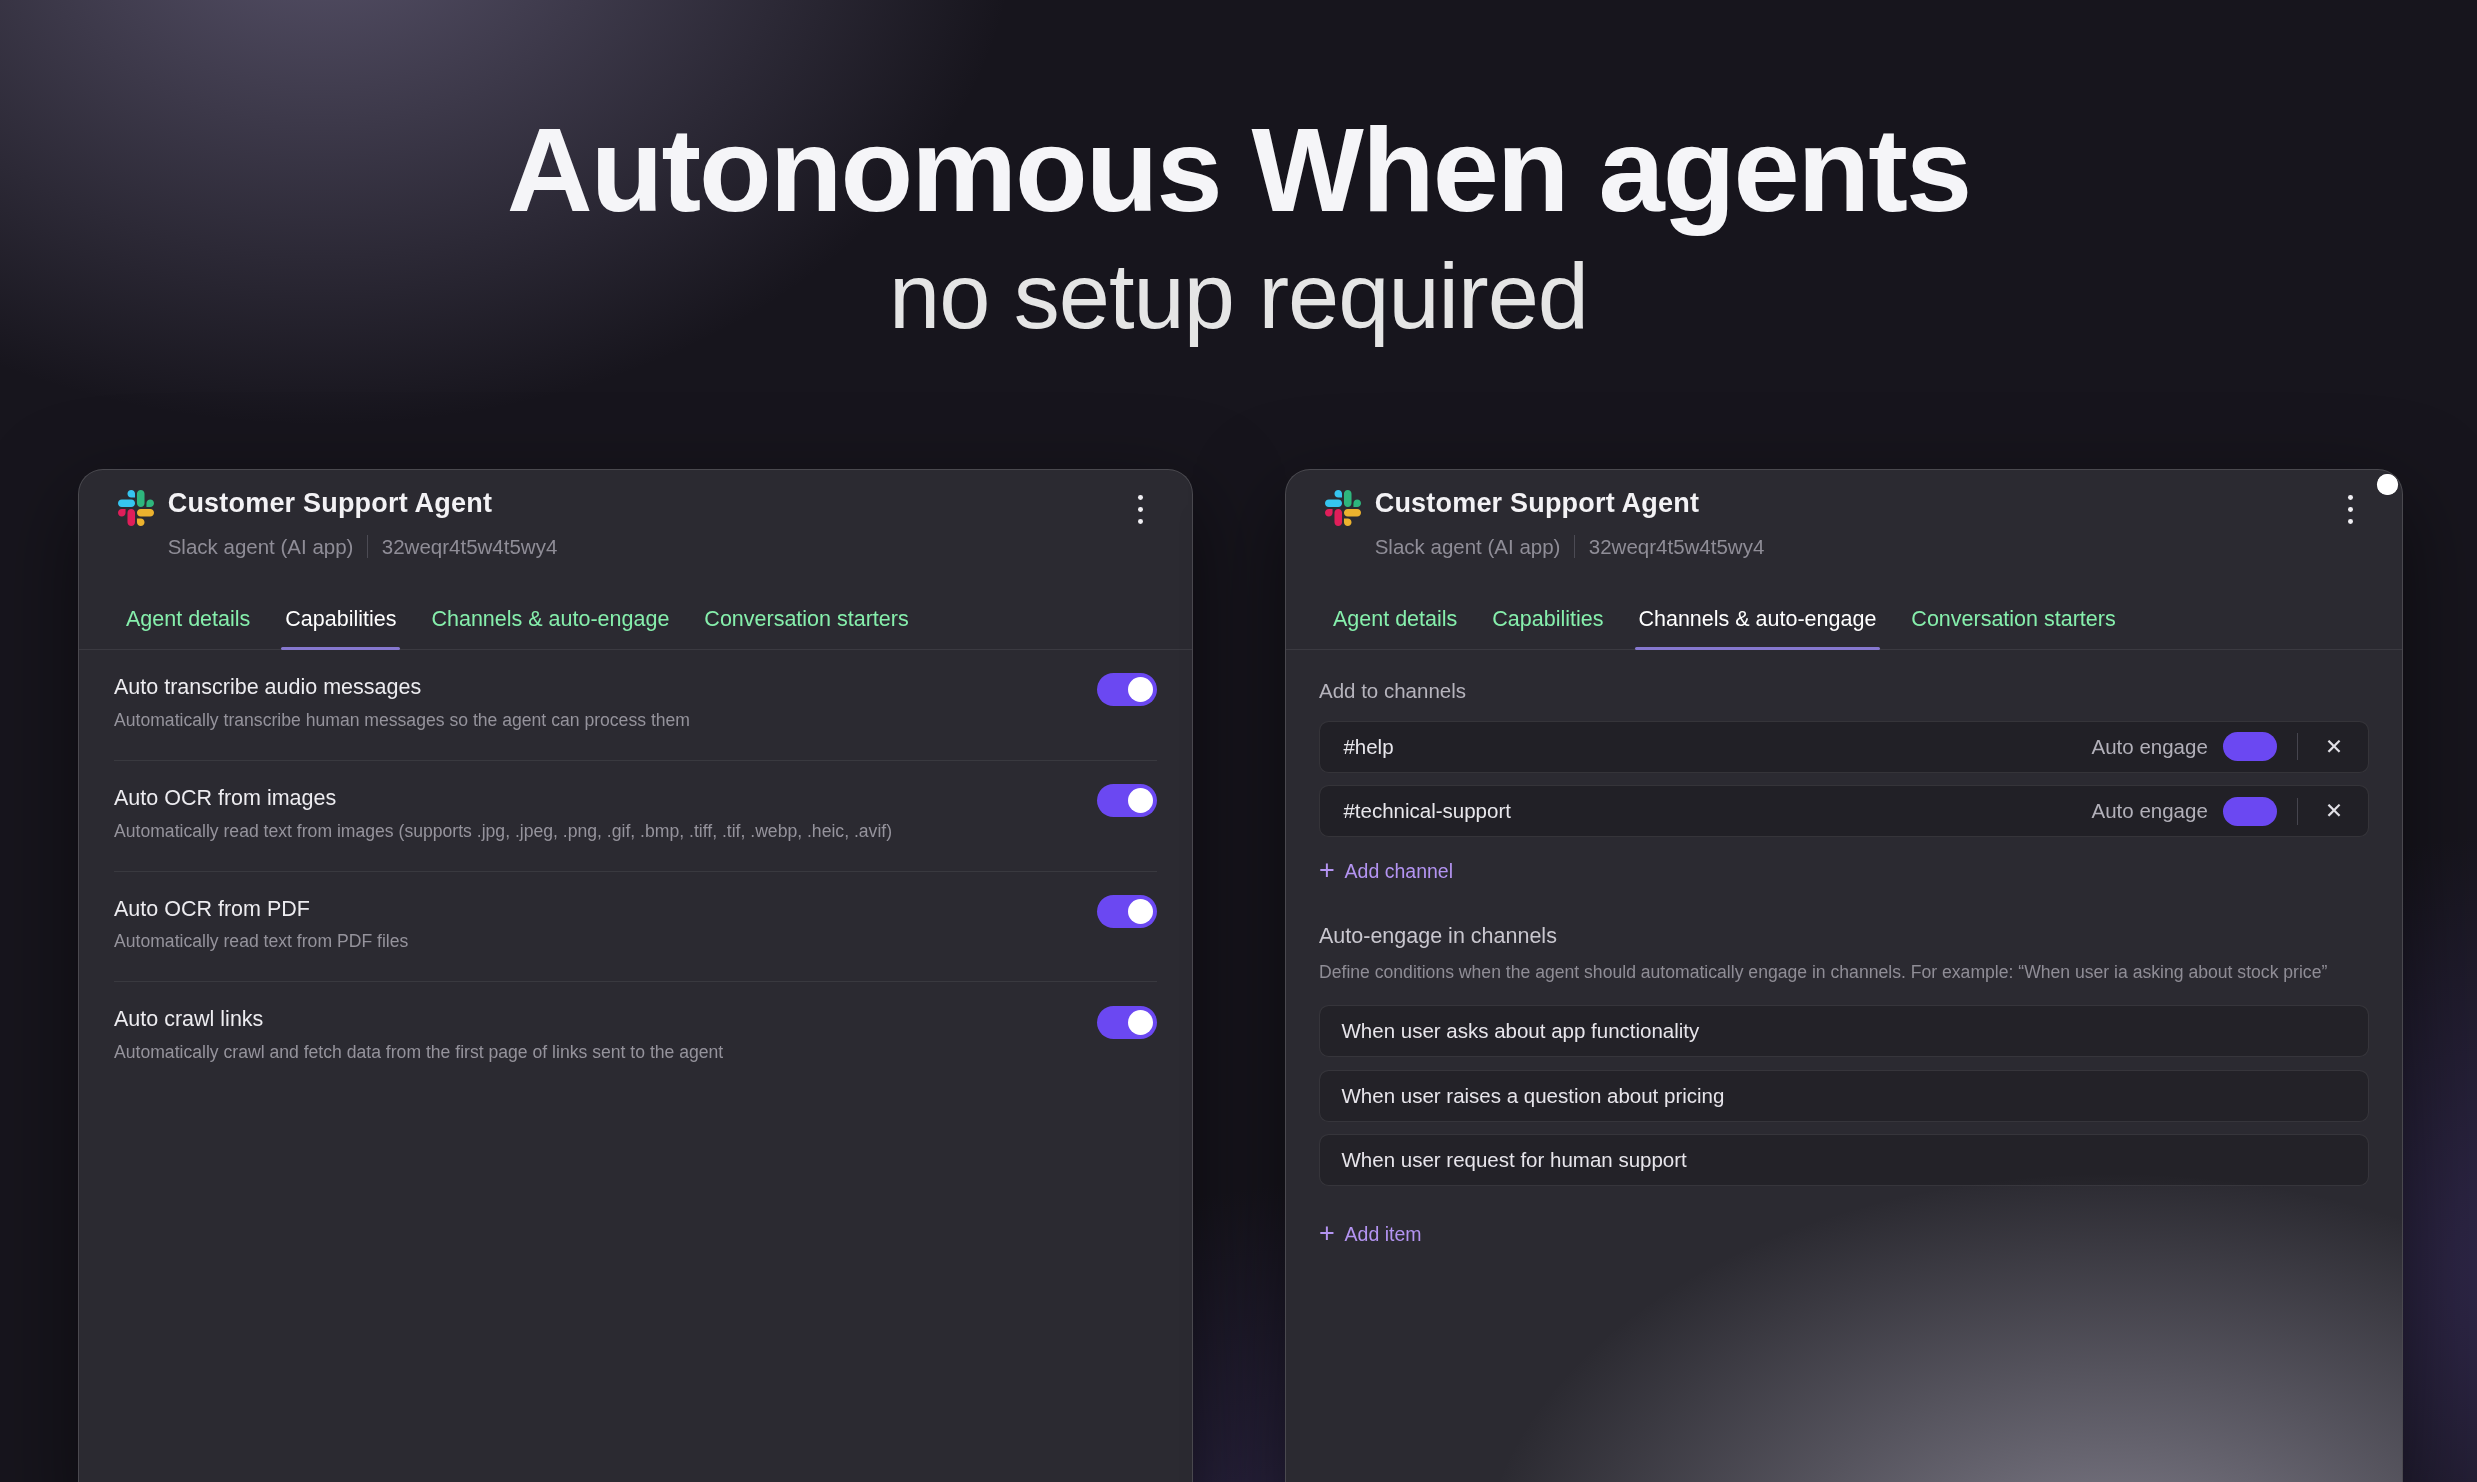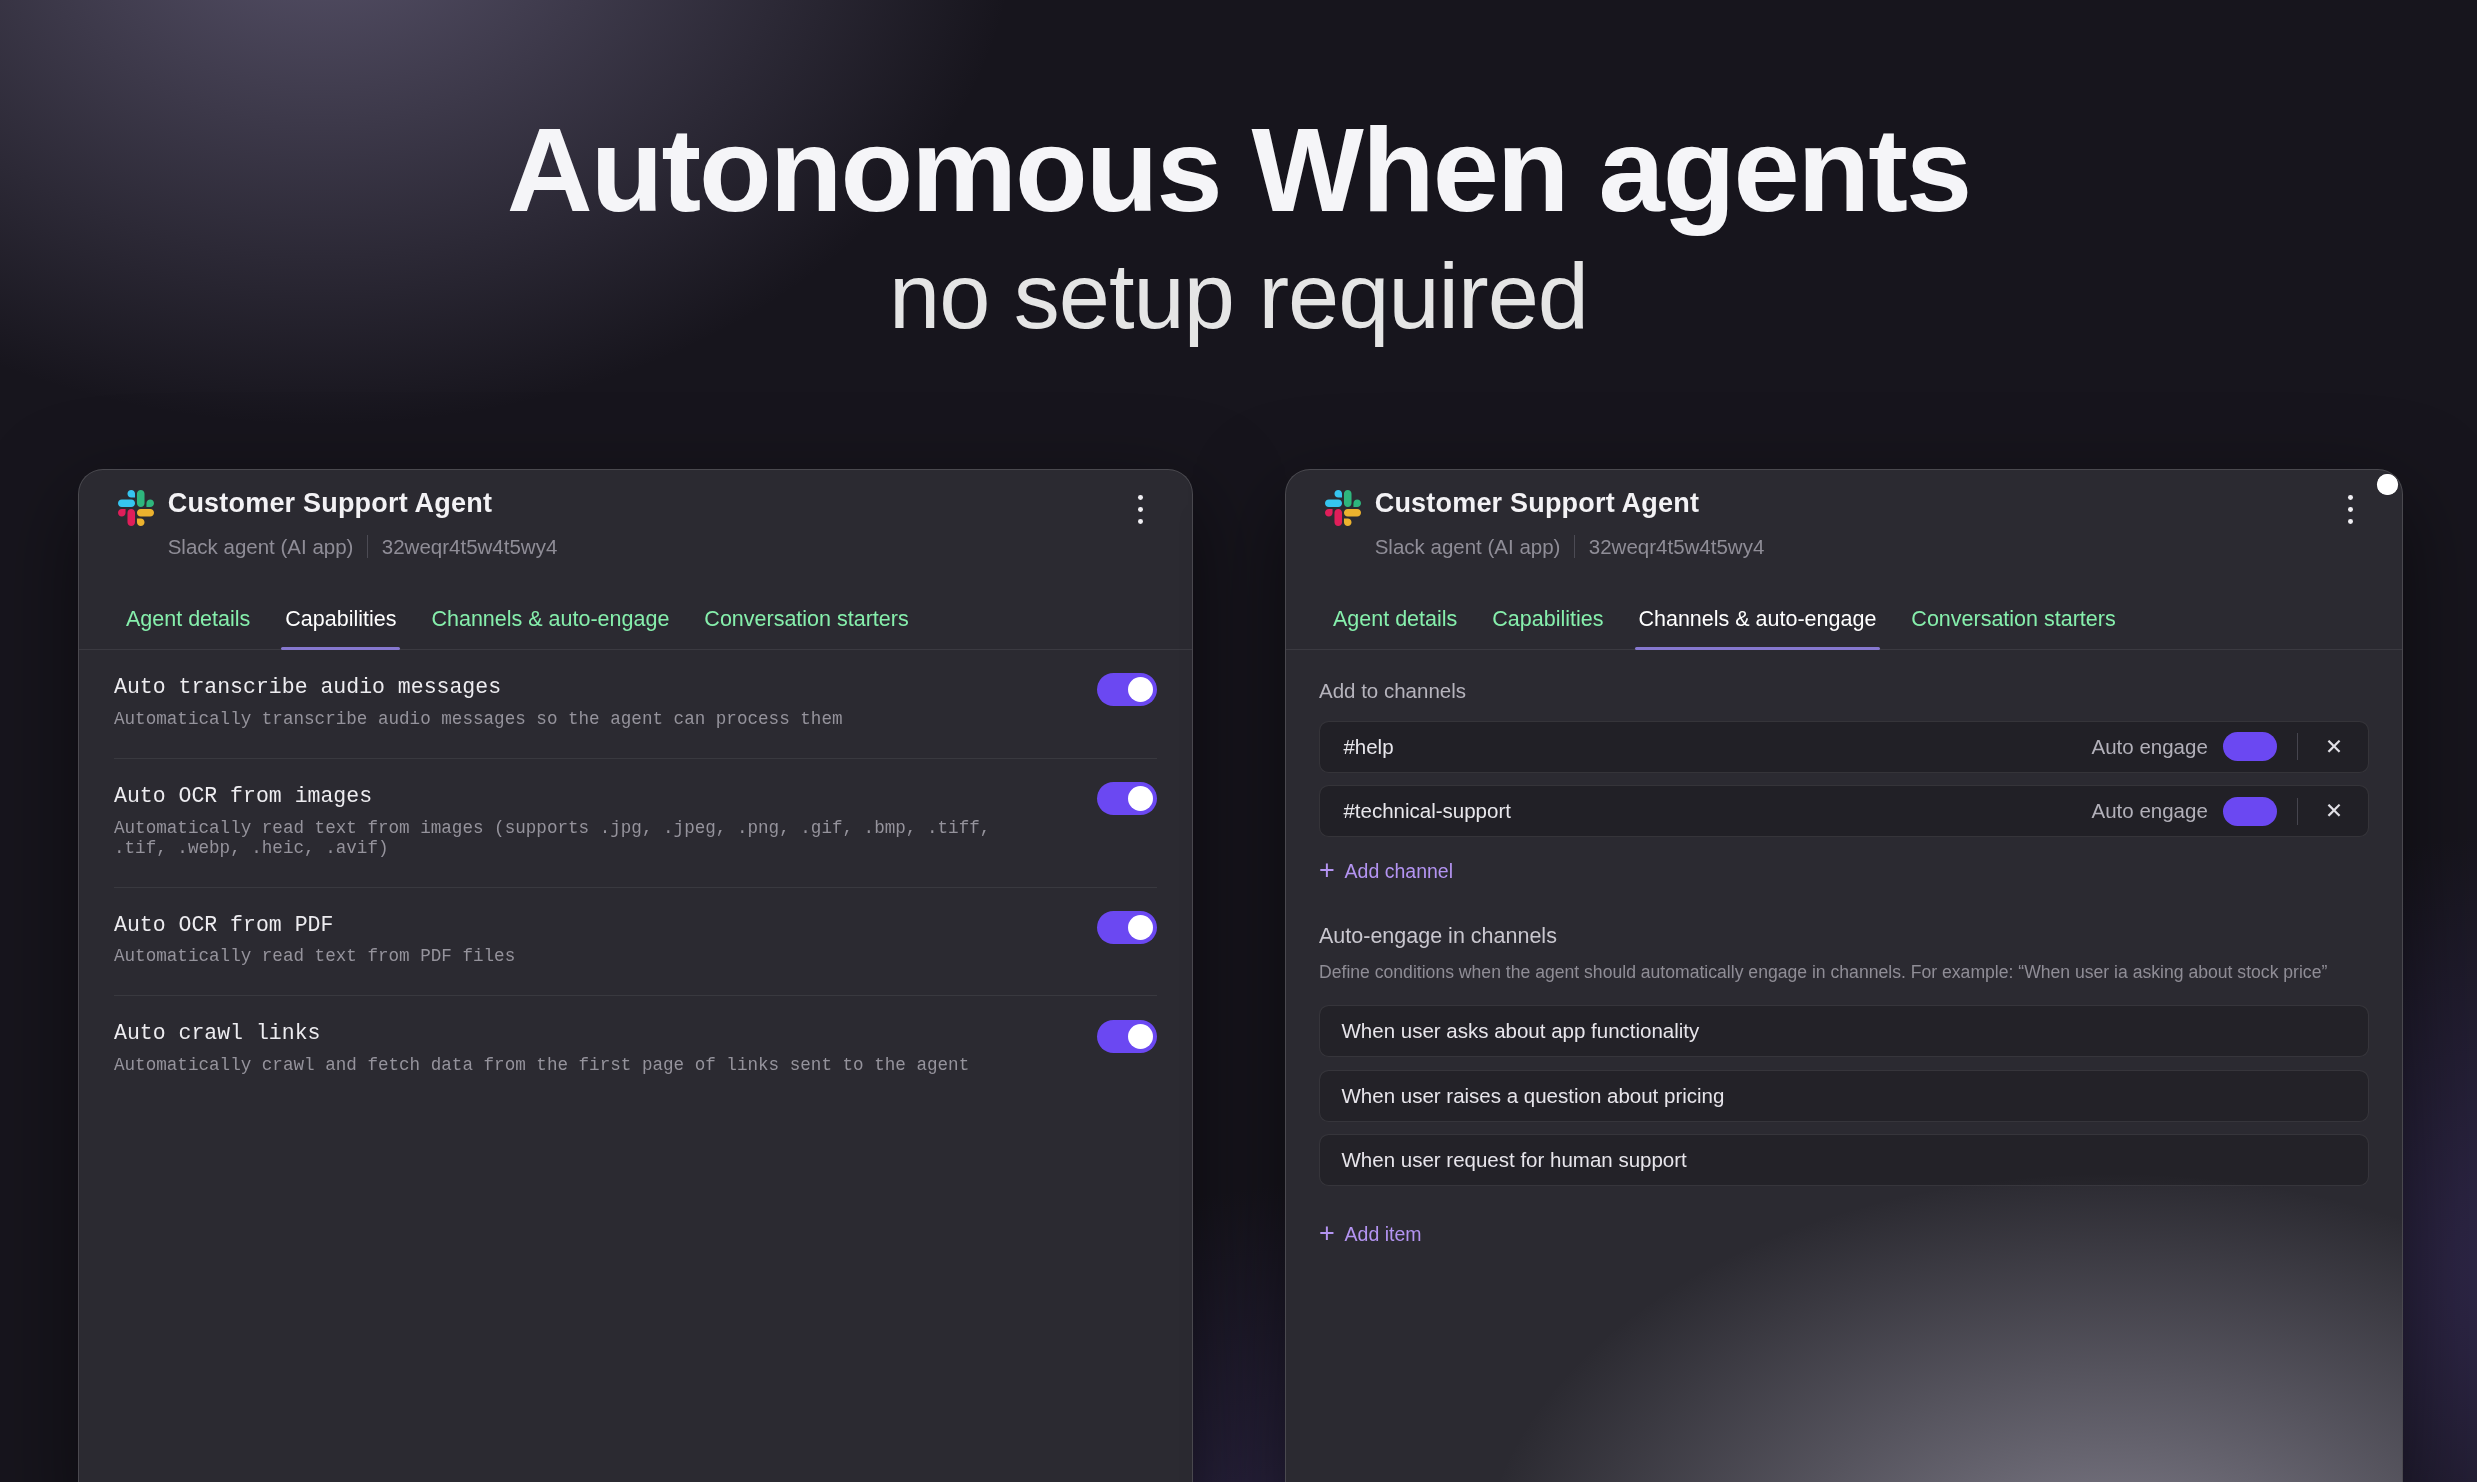--- a/index.html
+++ b/index.html
@@ -46,21 +46,21 @@
   .kebab { width:33px; height:39px; display:flex; flex-direction:column; align-items:center; justify-content:center; gap:6.8px; cursor:pointer; margin-top:2px; }
   .kebab i { width:4.9px; height:4.9px; border-radius:50%; background:#f0eff3; }
 
   
   .tab-bar { display:flex; gap:35px; padding:0 35px 0 47px; margin-top:39px; border-bottom:1px solid rgba(255,255,255,.08); }
   .tab { font-size:21.5px; color:#86efac; padding:9.8px 0 16.6px; cursor:pointer; position:relative; white-space:nowrap; }
   .tab.active { color:#ffffff; }
   .tab.active::after { content:""; position:absolute; left:-3.9px; right:-3.9px; bottom:-1px; height:2.9px; border-radius:2px; background:#8678cf; }
 
   
-  .cap-list { padding:0 35px;font-family:Liberation Mono, monospace; }
+  .cap-list { padding:0 35px; }
   .cap-item { position:relative; padding:25px 117px 29px 0; border-bottom:1px solid rgba(255,255,255,.07); }
   .cap-item:last-child { border-bottom:none; }
   .cap-title { font-size:21.5px; font-weight:500; color:#edecf0; }
   .cap-desc { font-size:17.6px; color:#95939c; margin-top:9.8px; }
   .toggle { position:absolute; right:0; top:23.4px; width:60px; height:33px; border-radius:16.6px; background:#6b48f2; cursor:pointer; }
   .toggle::after { content:""; position:absolute; top:3.9px; right:3.9px; width:25px; height:25px; border-radius:50%; background:#ffffff; }
 
   
   .rp-body { padding:0 33px; }
   .section-label { font-size:20.5px; color:#b6b4bd; margin:29px 0 17.6px; }
@@ -124,21 +124,21 @@
   <div class="tab-bar">
     <div class="tab">Agent details</div>
     <div class="tab active">Capabilities</div>
     <div class="tab">Channels &amp; auto-engage</div>
     <div class="tab">Conversation starters</div>
   </div>
 
   <div class="cap-list">
     <div class="cap-item">
       <div class="cap-title">Auto transcribe audio messages</div>
-      <div class="cap-desc">Automatically transcribe audio messages so the agent can process them</div>
+      <div class="cap-desc">Automatically transcribe human messages so the agent can process them</div>
       <div class="toggle"></div>
     </div>
     <div class="cap-item">
       <div class="cap-title">Auto OCR from images</div>
       <div class="cap-desc">Automatically read text from images (supports .jpg, .jpeg, .png, .gif, .bmp, .tiff, .tif, .webp, .heic, .avif)</div>
       <div class="toggle"></div>
     </div>
     <div class="cap-item">
       <div class="cap-title">Auto OCR from PDF</div>
       <div class="cap-desc">Automatically read text from PDF files</div>

